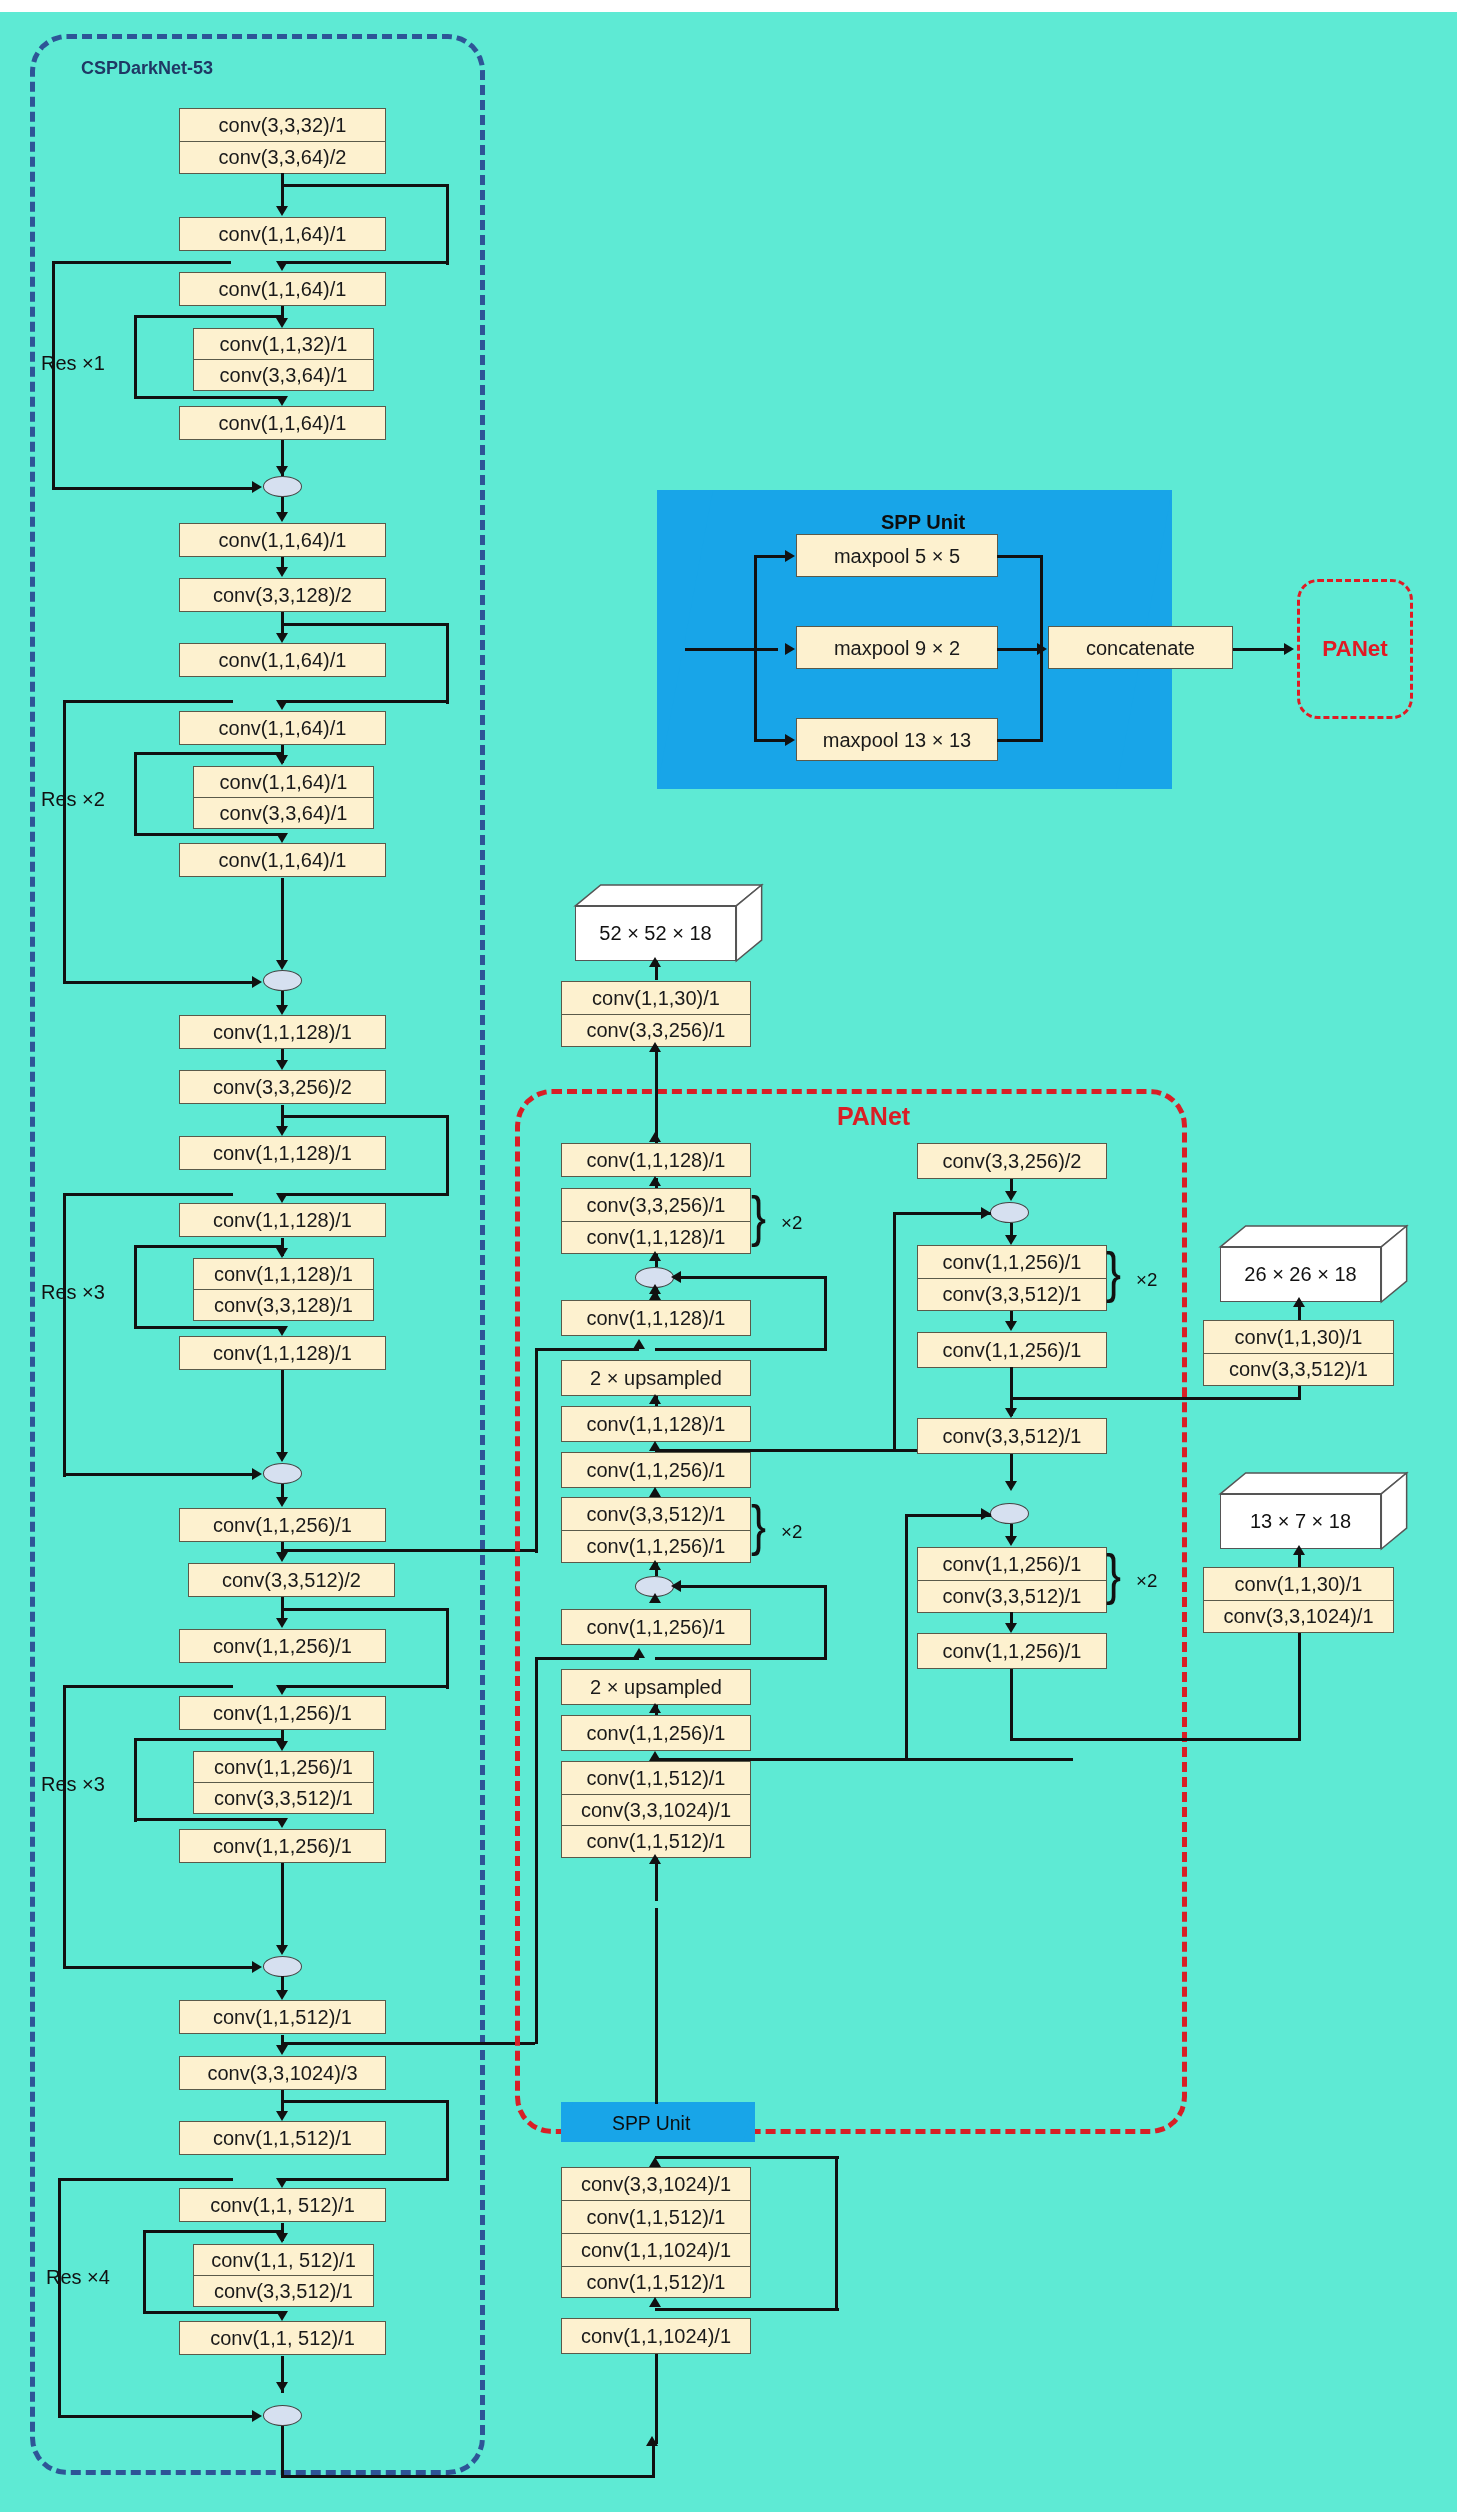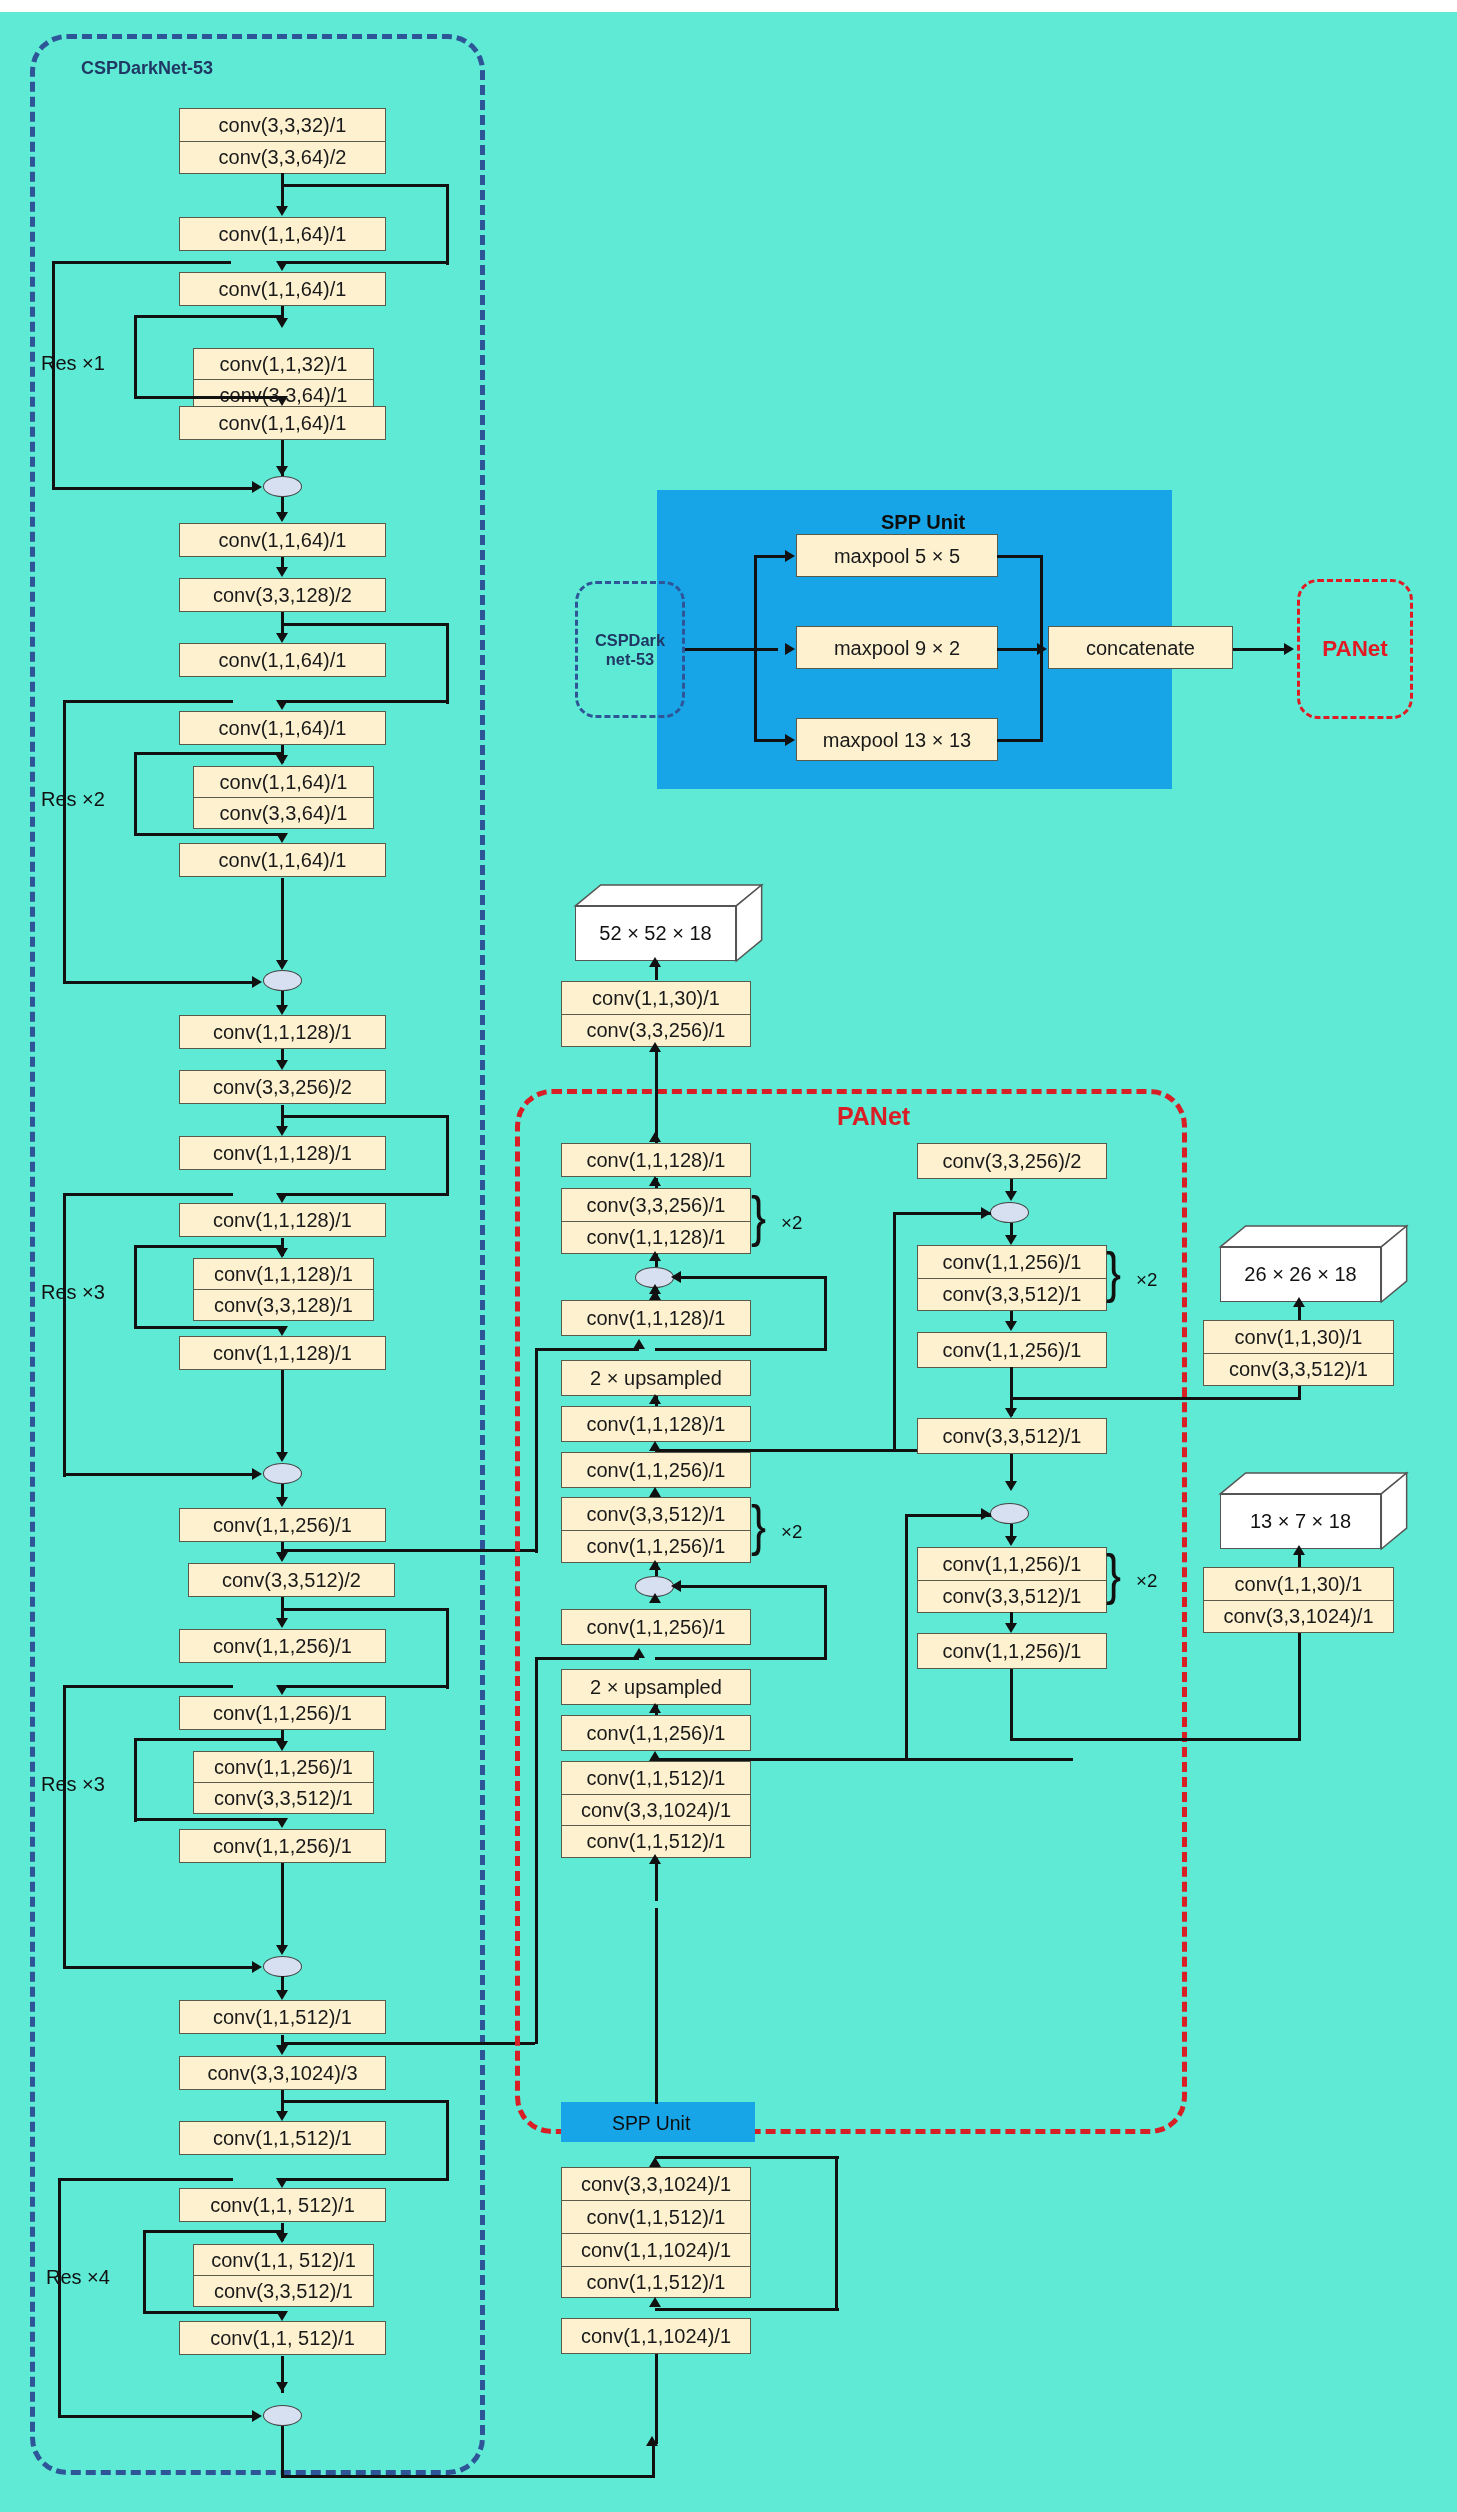--- a/index.html
+++ b/index.html
@@ -102,21 +102,21 @@
 
   <div class="h" style="left:52px;top:249px;width:179px;"></div>
   <div class="v" style="left:52px;top:249px;height:228px;"></div>
   <div class="h" style="left:52px;top:475px;width:202px;"></div>
   <div class="arrR" style="left:252px;top:469px;"></div>
 
   <div class="box" style="left:179px;top:260px;width:207px;height:34px;">conv(1,1,64)/1</div>
   <div class="v" style="left:281px;top:294px;height:16.4px;"></div>
   <div class="arrD" style="left:276px;top:306px;"></div>
 
-  <div class="stack" style="left:193px;top:336px;width:181px;height:63px;">
+  <div class="stack" style="left:193px;top:316px;width:181px;height:63px;">
     <div class="row" style="height:31px;">conv(1,1,32)/1</div>
     <div class="row" style="height:30px;">conv(3,3,64)/1</div>
   </div>
 
   <div class="h" style="left:134px;top:303px;width:149px;"></div>
   <div class="v" style="left:134px;top:303px;height:84px;"></div>
   <div class="h" style="left:134px;top:384px;width:149px;"></div>
   <div class="arrD" style="left:276px;top:384px;"></div>
   <div class="reslab" style="left:41px;top:340px;">Res ×1</div>
 
@@ -292,26 +292,20 @@
   <div class="v" style="left:281px;top:2414px;height:52px;"></div>
   <div class="h" style="left:281px;top:2463px;width:373px;"></div>
   <div class="v" style="left:652px;top:2432px;height:34px;"></div>
   <div class="arrU" style="left:646px;top:2424px;"></div>
 
   <svg class="spp-panel" style="left:657px;top:478px;width:515px;height:299px;" viewBox="0 0 690 400" preserveAspectRatio="none">
     <polygon points="75,0 690,0 615,400 0,400" fill="#18a5e8"></polygon>
   </svg>
   <div class="spp-title" style="left:881px;top:499px;">SPP Unit</div>
 
-  <div class="minitag" style="left:575px;top:569px;width:110px;height:137px;">
-    <div>
-      <div>CSPDark</div>
-      <div>net-53</div>
-    </div>
-  </div>
 
   <div class="minitag-red" style="left:1297px;top:567px;width:116px;height:140px;">PANet</div>
 
   <div class="h" style="left:685px;top:636px;width:93px;"></div>
   <div class="v" style="left:754px;top:543px;height:185px;"></div>
   <div class="h" style="left:754px;top:543px;width:37px;"></div>
   <div class="arrR" style="left:785px;top:538px;"></div>
   <div class="arrR" style="left:785px;top:631px;"></div>
   <div class="h" style="left:754px;top:727px;width:37px;"></div>
   <div class="arrR" style="left:785px;top:722px;"></div>

